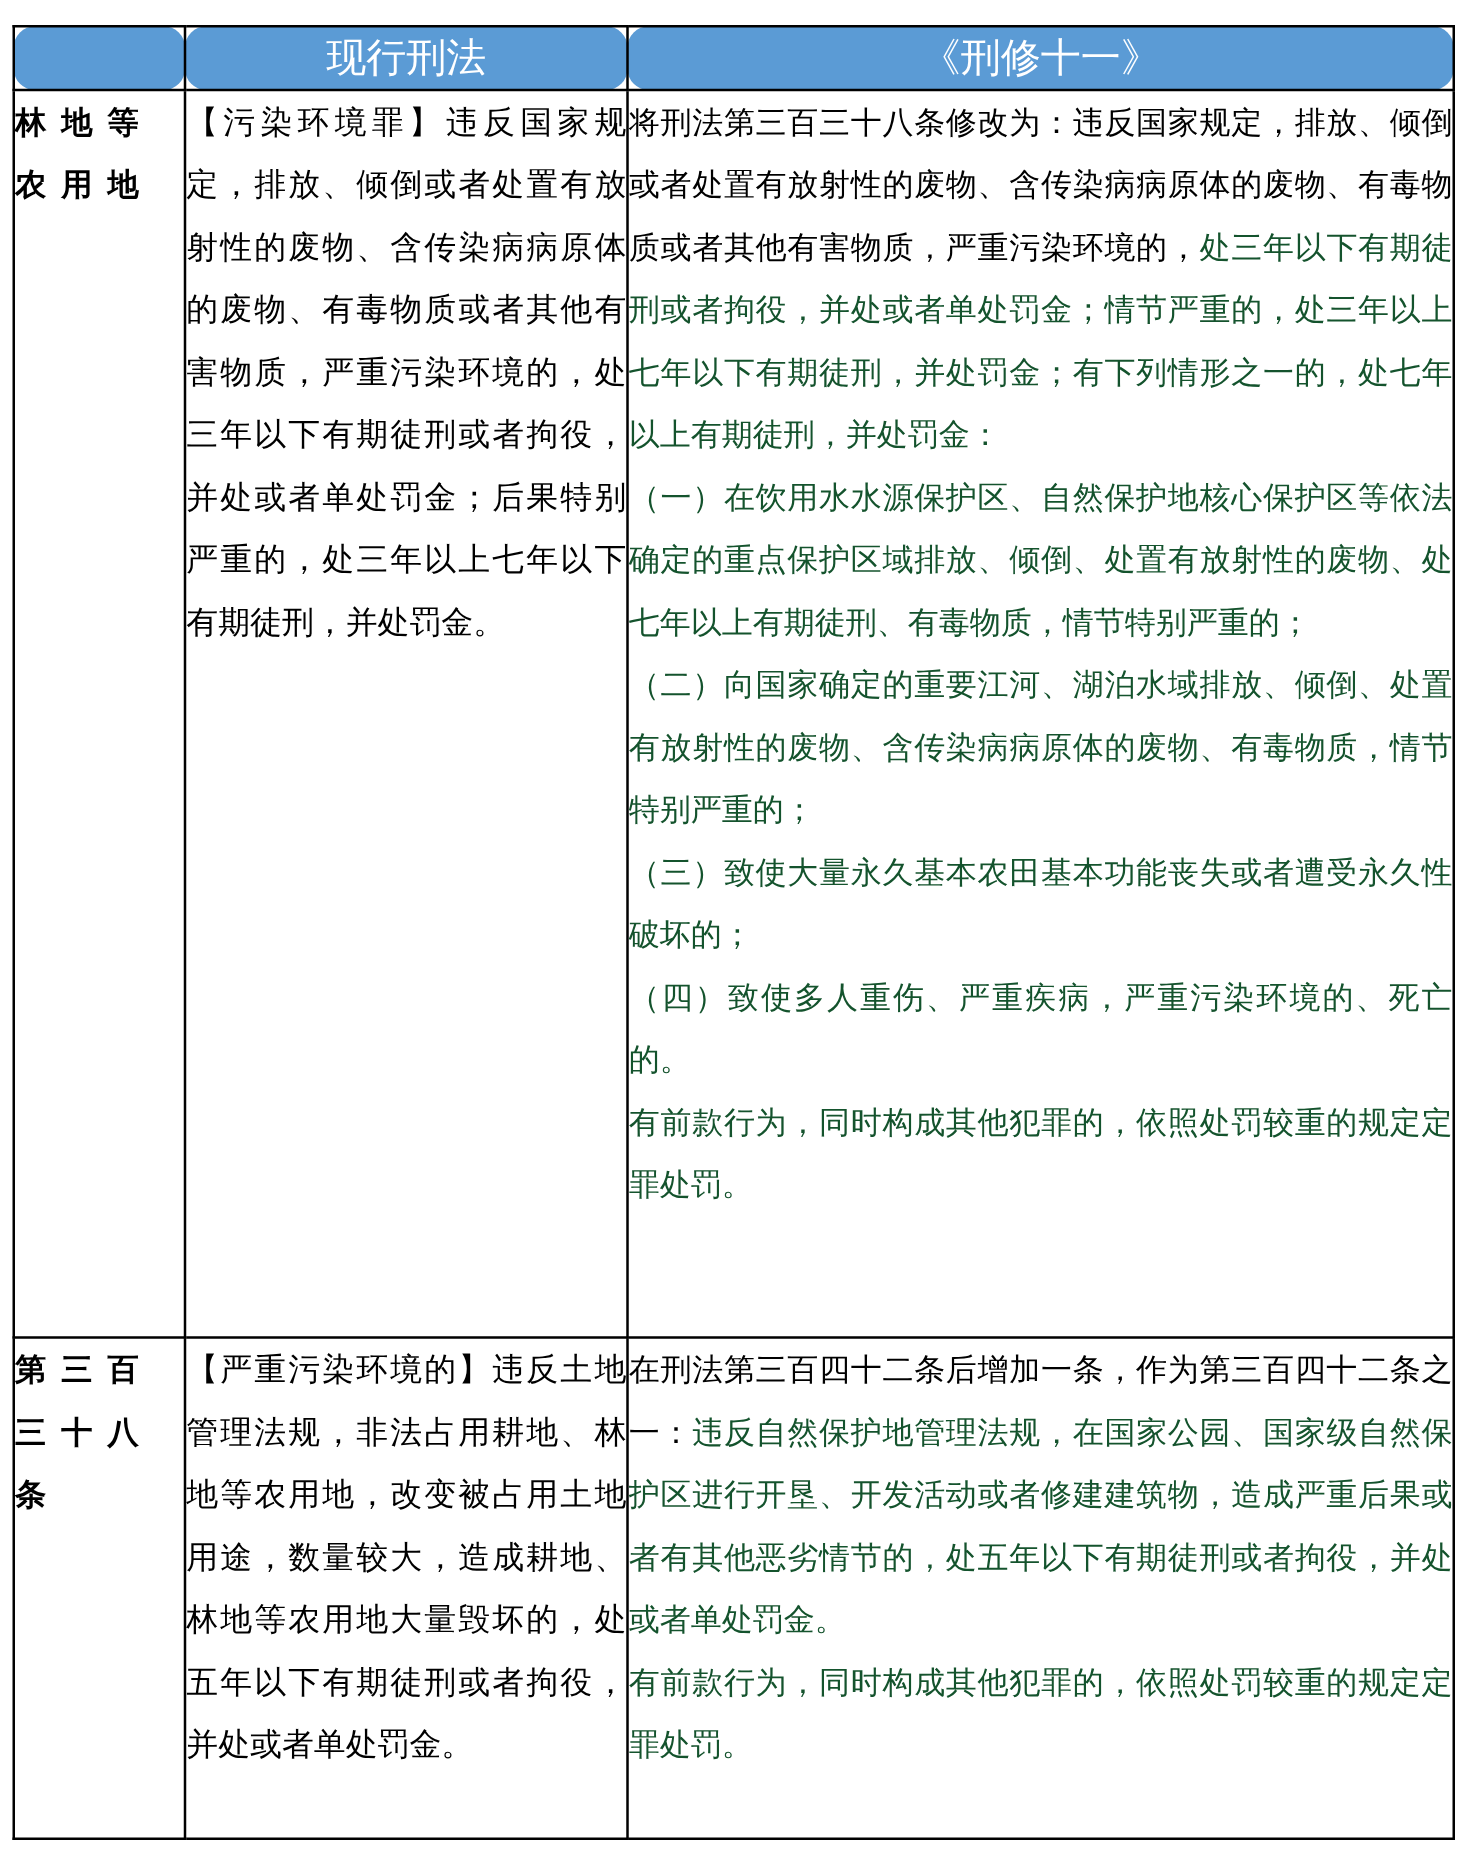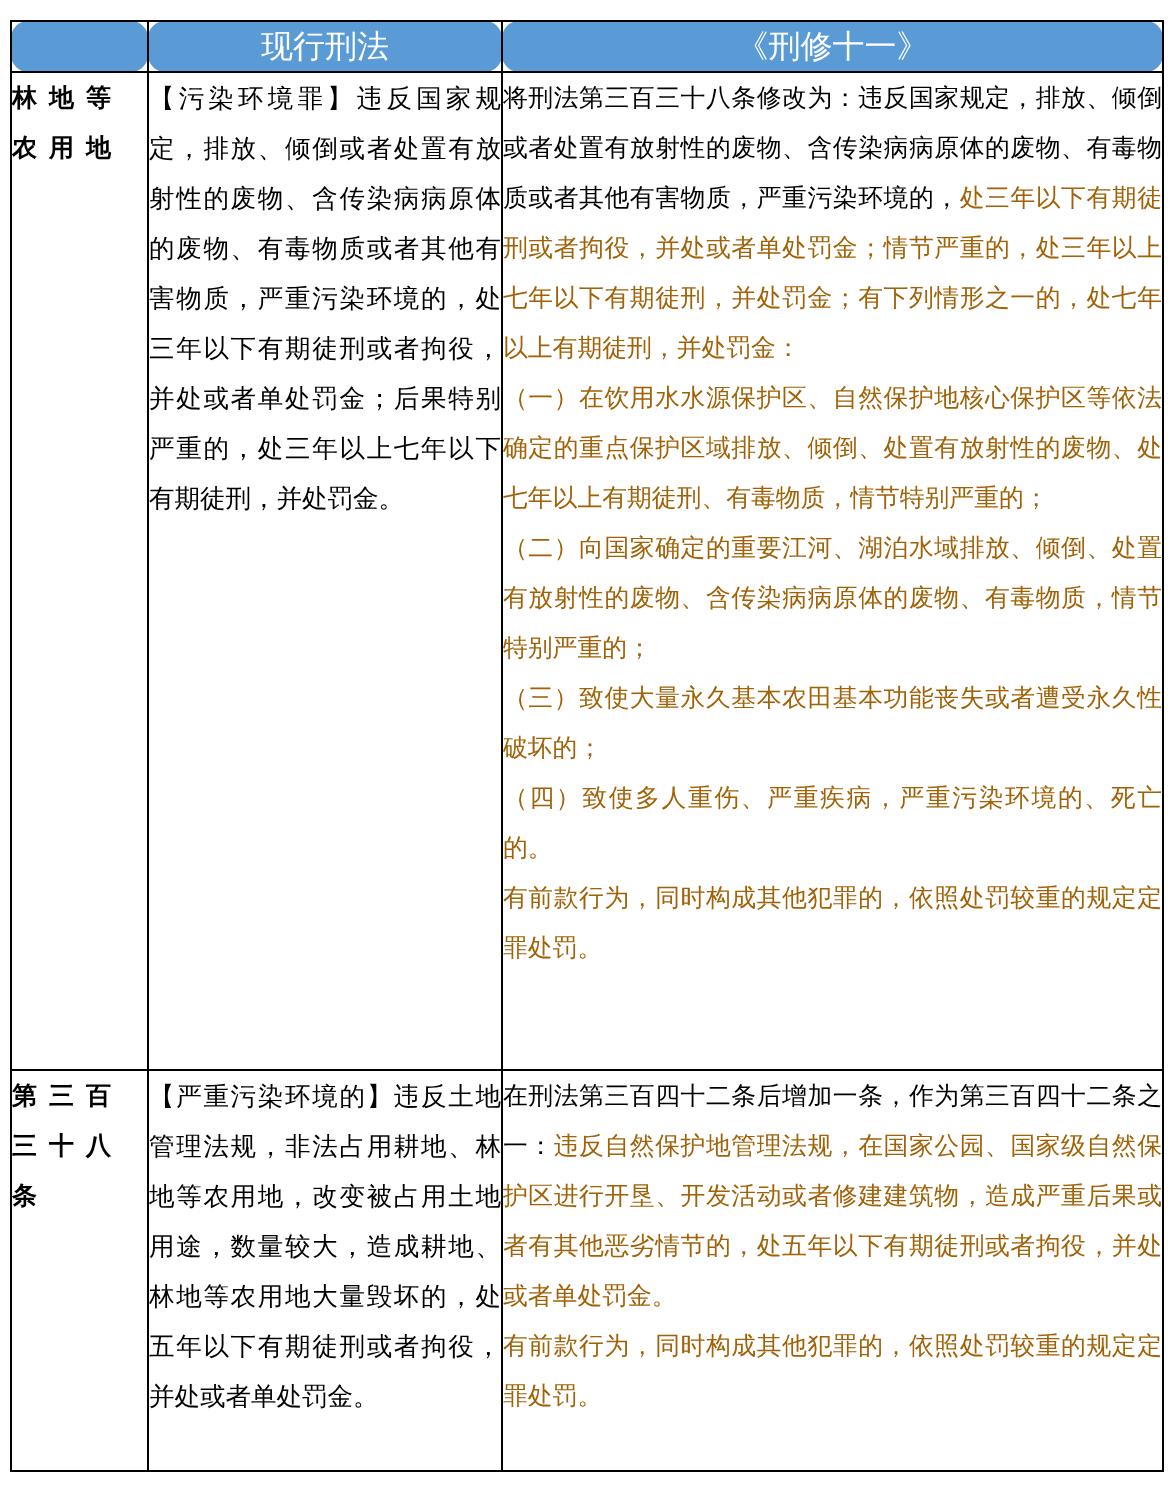--- a/index.html
+++ b/index.html
@@ -12,21 +12,21 @@
        font-size: 32px; text-align: center; vertical-align: middle !important;
        font-family: "DejaVu Sans", "Liberation Sans", sans-serif; border-radius: 17px; }
   col.c1 { width: 137px; } col.c2 { width: 354px; } col.c3 { width: 661px; }
   .article { font-family: "DejaVu Sans", "Liberation Sans", sans-serif; font-weight: bold;
              font-size: 25px; line-height: 50px; padding: 6px 10px 0 14px; letter-spacing: 12px;
              word-break: break-all; }
   .cur { font-size: 25.5px; line-height: 50px; padding: 6px 10px 0 14px; text-align: justify;
          word-break: break-all; }
   .amd { font-size: 24.8px; line-height: 50px; padding: 6px 12px 0 14px; text-align: justify;
          word-break: break-all; }
-  .red { color: #a16207; }
+  .red { color: #14532d; }
   .blk { color: #000000; }
   .para { display: block; }
   tr.r1 td { height: 996px; }
   tr.r2 td { height: 399px; }
 </style>
 </head>
 <body>
 
 <table class="cmp">
   <colgroup>

